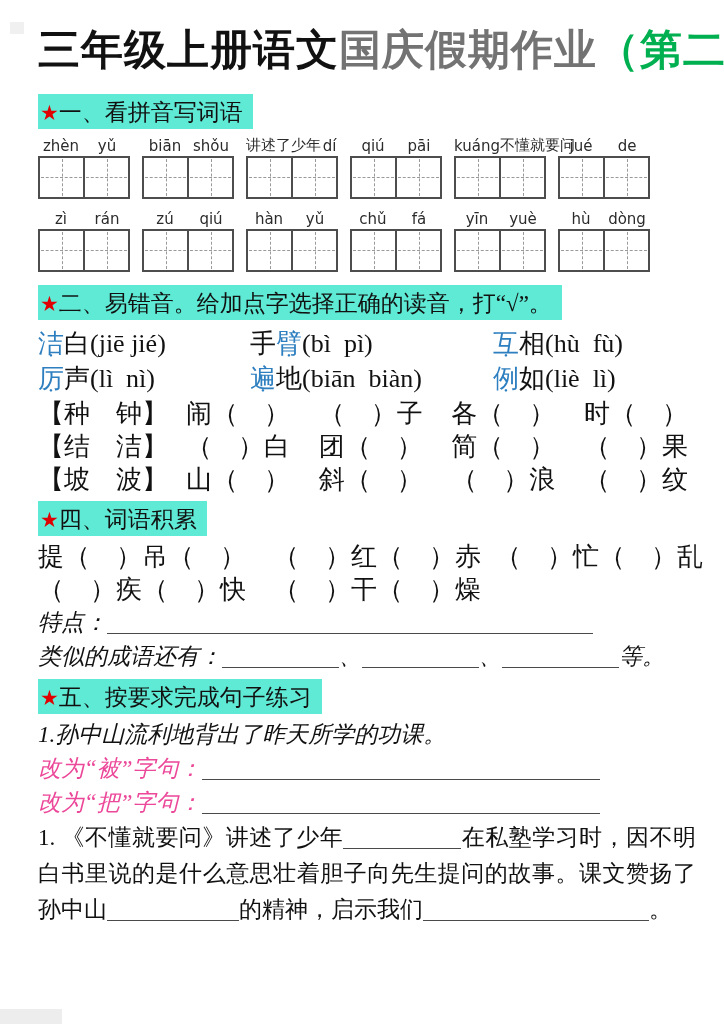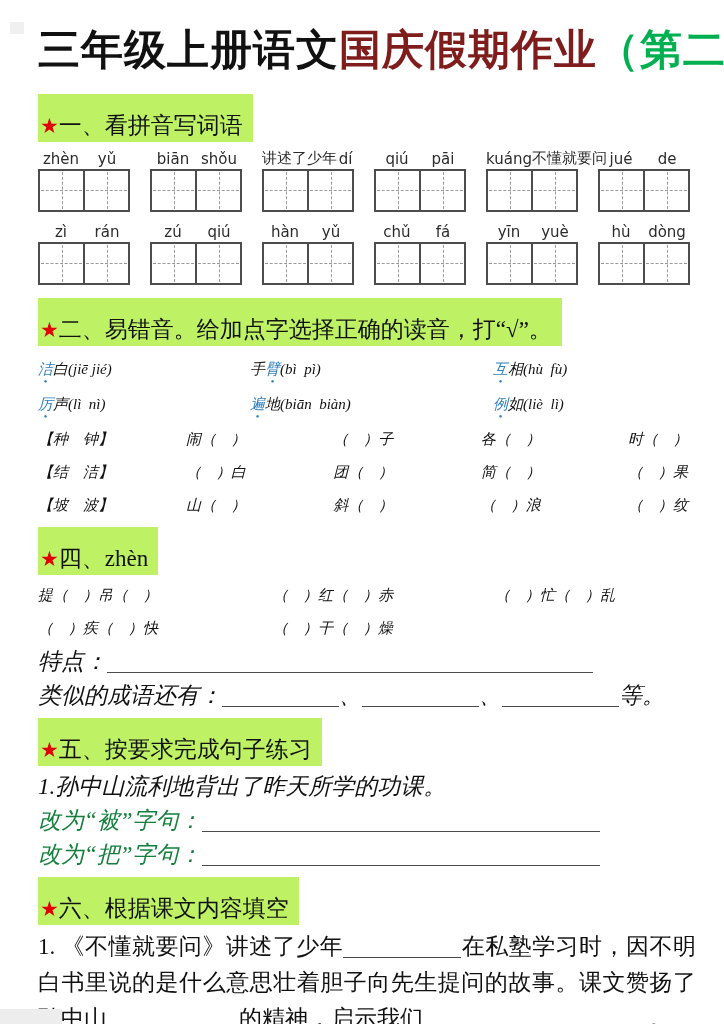--- a/index.html
+++ b/index.html
@@ -6,59 +6,59 @@
   html,body { background:#ffffff; }
   body {
     width:724px; height:1024px;
     font-family:"Liberation Serif","DejaVu Serif",serif;
     color:#111111; overflow:hidden; position:relative;
   }
   .page { width:724px; height:1024px; padding:24px 28px 0 38px; position:relative; }
 
   
   .title { font-size:42px; font-weight:bold; line-height:1.25; letter-spacing:1px; white-space:nowrap; margin-bottom:12px; }
-  .title .t-red   { color:#7f1d1d;text-align:center; }
+  .title .t-red   { color:#737373;text-align:center; }
   .title .t-green { color:#00b050; }
 
   
   .sec-header {
-    display:inline-block; background:#bef264; font-size:23px; line-height:30px;
-    padding:17px 10px 1px 2px; margin:5px 0 4px 0; white-space:pre;
+    display:inline-block; background:#5eead4; font-size:23px; line-height:30px;
+    padding:4px 10px 1px 2px; margin:5px 0 4px 0; white-space:pre;
   }
   .sec-header .star { color:#e00000; font-size:21px; }
 
   
-  .pin-row { display:flex; gap:20px; margin:1px 0 8px 0; }
+  .pin-row { display:flex; gap:12px; margin:1px 0 8px 0; }
   .pin-group { width:92px; }
   .pin-label { display:flex; font-family:"DejaVu Sans","Liberation Sans",sans-serif; font-size:15px; color:#2b2b2b; height:22px; align-items:flex-end; padding-bottom:1px; }
   .pin-label span { flex:1; text-align:center; white-space:nowrap; }
   .pin-box { display:flex; border:2px solid #4d4d4d; height:43px; background:#fff; }
   .pin-cell { flex:1; position:relative; }
   .pin-cell + .pin-cell { border-left:2px solid #4d4d4d; }
   .pin-cell::before { content:""; position:absolute; left:1px; right:1px; top:50%; border-top:1px dashed #9a9a9a; }
   .pin-cell::after  { content:""; position:absolute; top:1px; bottom:1px; left:50%; border-left:1px dashed #9a9a9a; }
 
   
-  .zh { font-size:15px; line-height:33px; white-space:pre;font-style:italic; }
+  .zh { font-size:26px; line-height:33px; white-space:pre; }
 
   .s2-grid { display:grid; grid-template-columns:212px 243px 1fr; row-gap:2px; margin:3px 0 2px 0; }
   .dot-char { color:#2e7fc0; position:relative; display:inline-block; }
   .dot-char::after { content:"•"; position:absolute; left:50%; transform:translateX(-50%); bottom:-12px; font-size:11px; color:#2e7fc0; }
 
   .s3-row { display:flex;align-items:center; }
   .s3-bracket { width:148px; flex:none; }
   .s3-cells { flex:1; display:flex; justify-content:space-between; padding-right:8px; }
 
   .s4-row { display:grid; grid-template-columns:235px 222px 1fr; }
 
   
   .blank { display:inline-block; border-bottom:1.5px solid #4a4a4a; height:24px; vertical-align:-4px; }
 
   .line { font-size:23px; line-height:34px; white-space:nowrap;font-style:italic; }
-  .blue { color:#15803d; }
+  .blue { color:#ec4899; }
 
   .para { font-size:23px; line-height:36px; text-align:justify; }
 
   .corner-artifact { position:absolute; left:0; bottom:0; width:62px; height:15px; background:#ededed; }
   .top-artifact { position:absolute; left:10px; top:22px; width:14px; height:12px; background:#f0f0f0; }
 </style>
 </head>
 <body>
 
 <div class="page">
@@ -211,37 +211,36 @@
   </div>
   <div class="s3-row zh">
     <span class="s3-bracket">【结　洁】</span>
     <span class="s3-cells"><span>（　）白</span><span>团（　）</span><span>简（　）</span><span>（　）果</span></span>
   </div>
   <div class="s3-row zh">
     <span class="s3-bracket">【坡　波】</span>
     <span class="s3-cells"><span>山（　）</span><span>斜（　）</span><span>（　）浪</span><span>（　）纹</span></span>
   </div>
 
-  <div><span class="sec-header"><span class="star">★</span><span>四、zhèn</span></span></div>
+  <div><span class="sec-header"><span class="star">★</span><span>四、词语积累</span></span></div>
 
   <div class="s4-row zh">
     <span>提（　）吊（　）</span><span>（　）红（　）赤</span><span>（　）忙（　）乱</span>
   </div>
   <div class="s4-row zh">
     <span>（　）疾（　）快</span><span>（　）干（　）燥</span><span></span>
   </div>
 
   <div class="line"><span>特点：</span><span class="blank" style="width:486px"></span></div>
   <div class="line"><span>类似的成语还有：</span><span class="blank" style="width:117px"></span><span>、</span><span class="blank" style="width:117px"></span><span>、</span><span class="blank" style="width:117px"></span><span>等。</span></div>
 
   <div><span class="sec-header"><span class="star">★</span><span>五、按要求完成句子练习</span></span></div>
 
   <div class="line">1.孙中山流利地背出了昨天所学的功课。</div>
   <div class="line"><span class="blue">改为“被”字句：</span><span class="blank" style="width:398px"></span></div>
   <div class="line"><span class="blue">改为“把”字句：</span><span class="blank" style="width:398px"></span></div>
 
-  <div><span class="sec-header"><span class="star">★</span><span>六、根据课文内容填空</span></span></div>
 
   <div class="para"><span>1. 《不懂就要问》讲述了少年</span><span class="blank" style="width:118px"></span><span>在私塾学习时，因不明白书里说的是什么意思壮着胆子向先生提问的故事。课文赞扬了孙中山</span><span class="blank" style="width:132px"></span><span>的精神，启示我们</span><span class="blank" style="width:226px"></span><span>。</span></div>
 
   <div class="top-artifact"></div>
   <div class="corner-artifact"></div>
 </div>
 
 </body></html>

